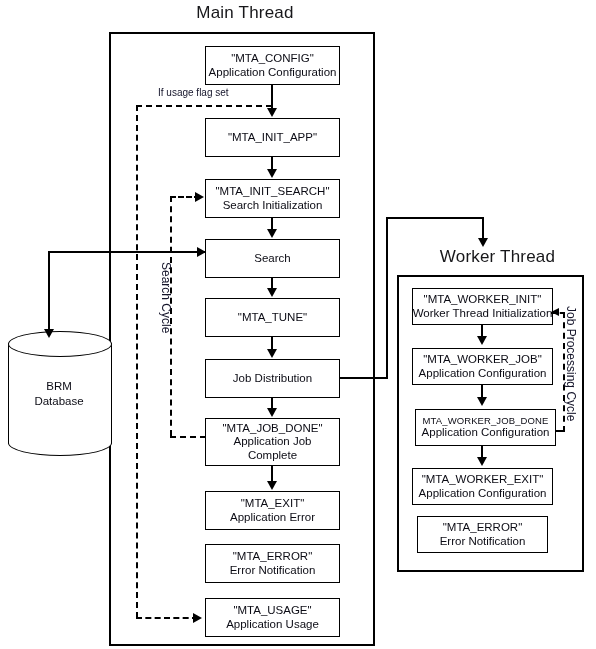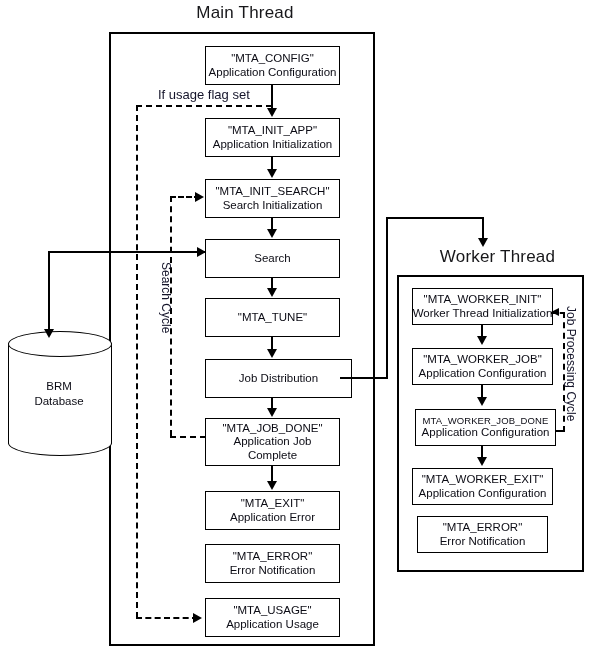--- a/index.html
+++ b/index.html
@@ -85,21 +85,21 @@
 
   
   .vlabel{
     font-size:12px;
     color:#14142a;
     white-space:nowrap;
     transform-origin:0 0;
   }
   .vlabel.down{transform:rotate(90deg);}
   .hlabel{
-    font-size:13px;
+    font-size:10px;
     color:#14142a;
     white-space:nowrap;
     text-align:center;
   }
 
   
   .cyl{
     position:absolute;
   }
   .cyl .body{
@@ -168,37 +168,36 @@
   <div class="abs hline" style="left:48px;top:251px;width:158px;"></div>
   <div class="abs arrow-right" style="left:197px;top:247px;"></div>
 
   <div class="abs node" style="left:205px;top:46px;width:135px;height:39px;">
     <span class="l1">"MTA_CONFIG"</span>
     <span class="l2">Application Configuration</span>
   </div>
 
   <div class="abs node" style="left:205px;top:118px;width:135px;height:39px;">
     <span class="l1">"MTA_INIT_APP"</span>
-    <span class="l2">Application Initialization</span>
   </div>
 
   <div class="abs node" style="left:205px;top:179px;width:135px;height:39px;">
     <span class="l1">"MTA_INIT_SEARCH"</span>
     <span class="l2">Search Initialization</span>
   </div>
 
   <div class="abs node" style="left:205px;top:239px;width:135px;height:39px;">
     <span class="l1">Search</span>
   </div>
 
   <div class="abs node" style="left:205px;top:298px;width:135px;height:39px;">
     <span class="l1">"MTA_TUNE"</span>
   </div>
 
-  <div class="abs node" style="left:205px;top:359px;width:147px;height:39px;">
+  <div class="abs node" style="left:205px;top:359px;width:135px;height:39px;">
     <span class="l1">Job Distribution</span>
   </div>
 
   <div class="abs node" style="left:205px;top:418px;width:135px;height:48px;">
     <span class="l1">"MTA_JOB_DONE"</span>
     <span class="l2">Application Job</span>
     <span class="l3">Complete</span>
   </div>
 
   <div class="abs node" style="left:205px;top:491px;width:135px;height:39px;">

